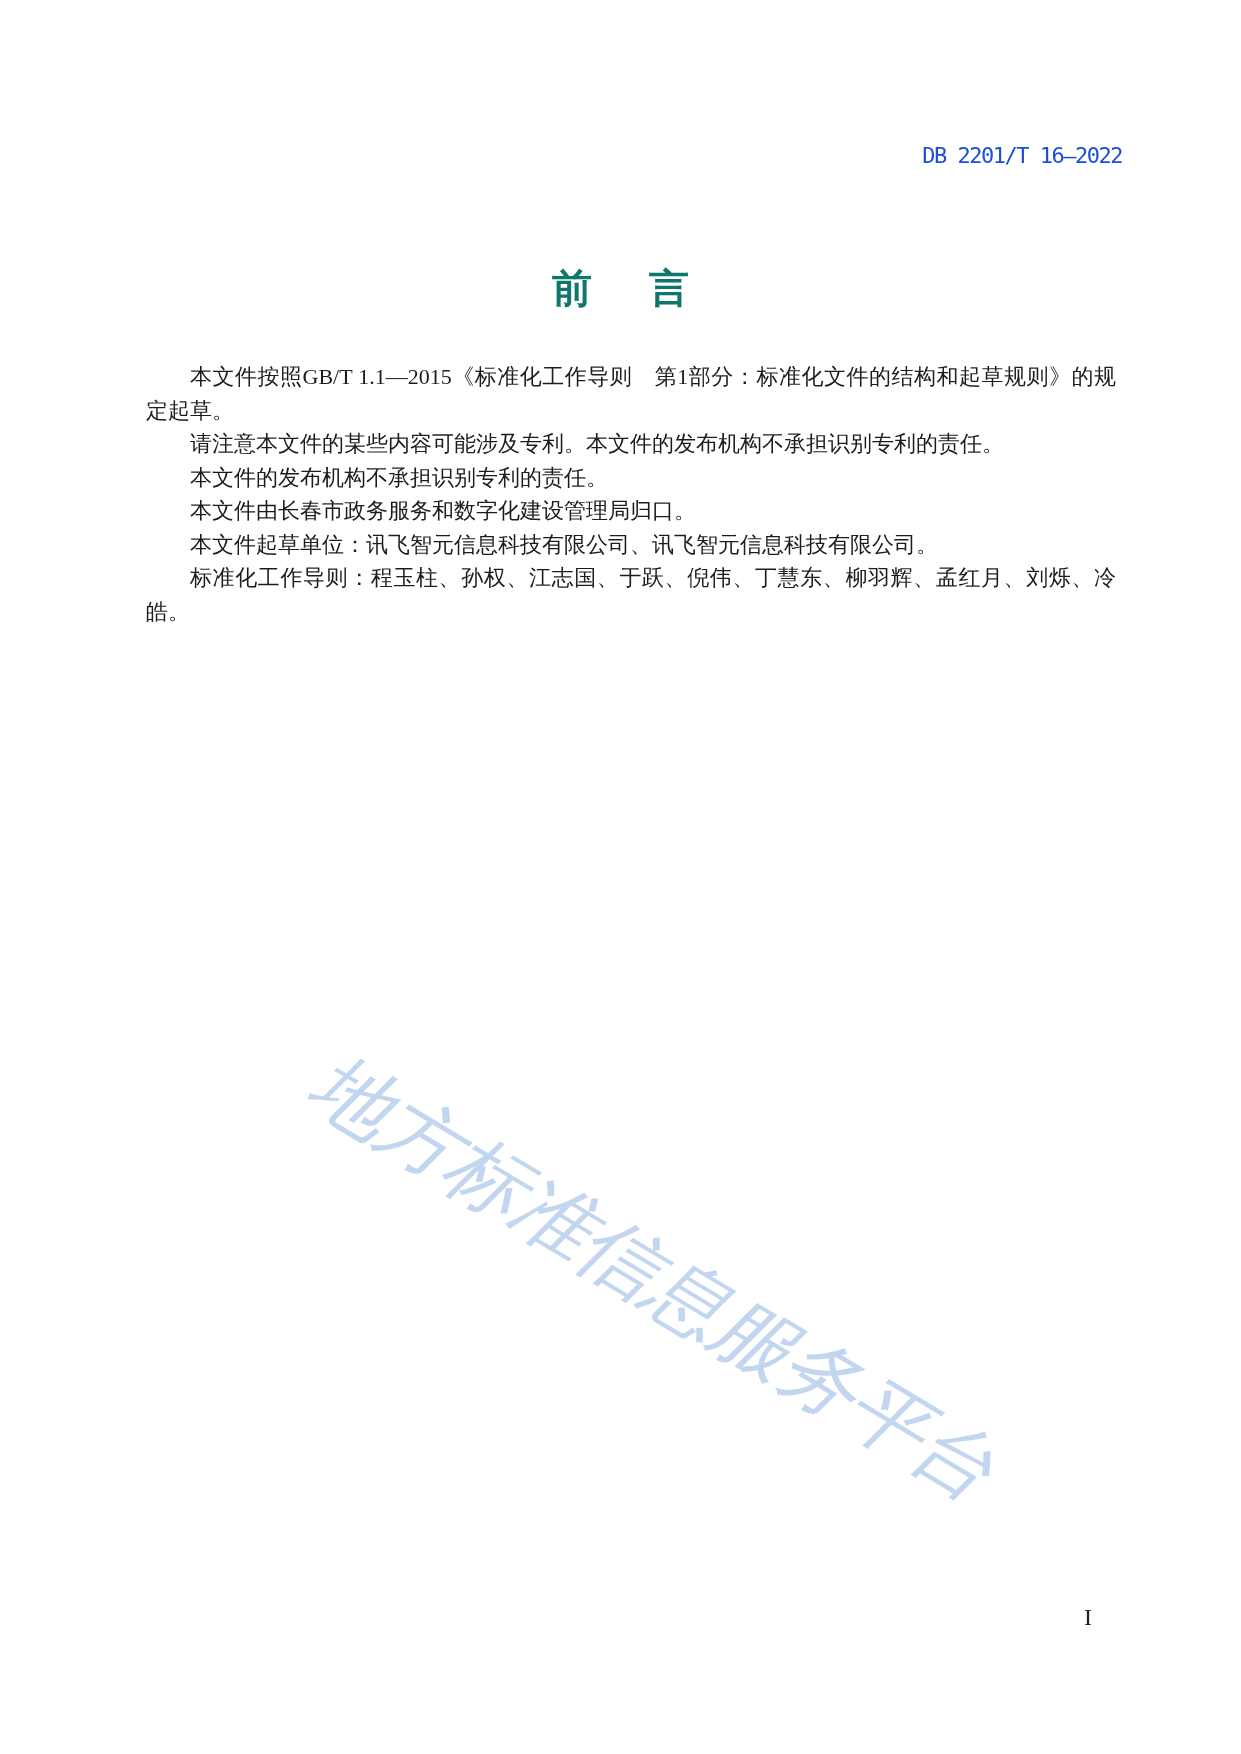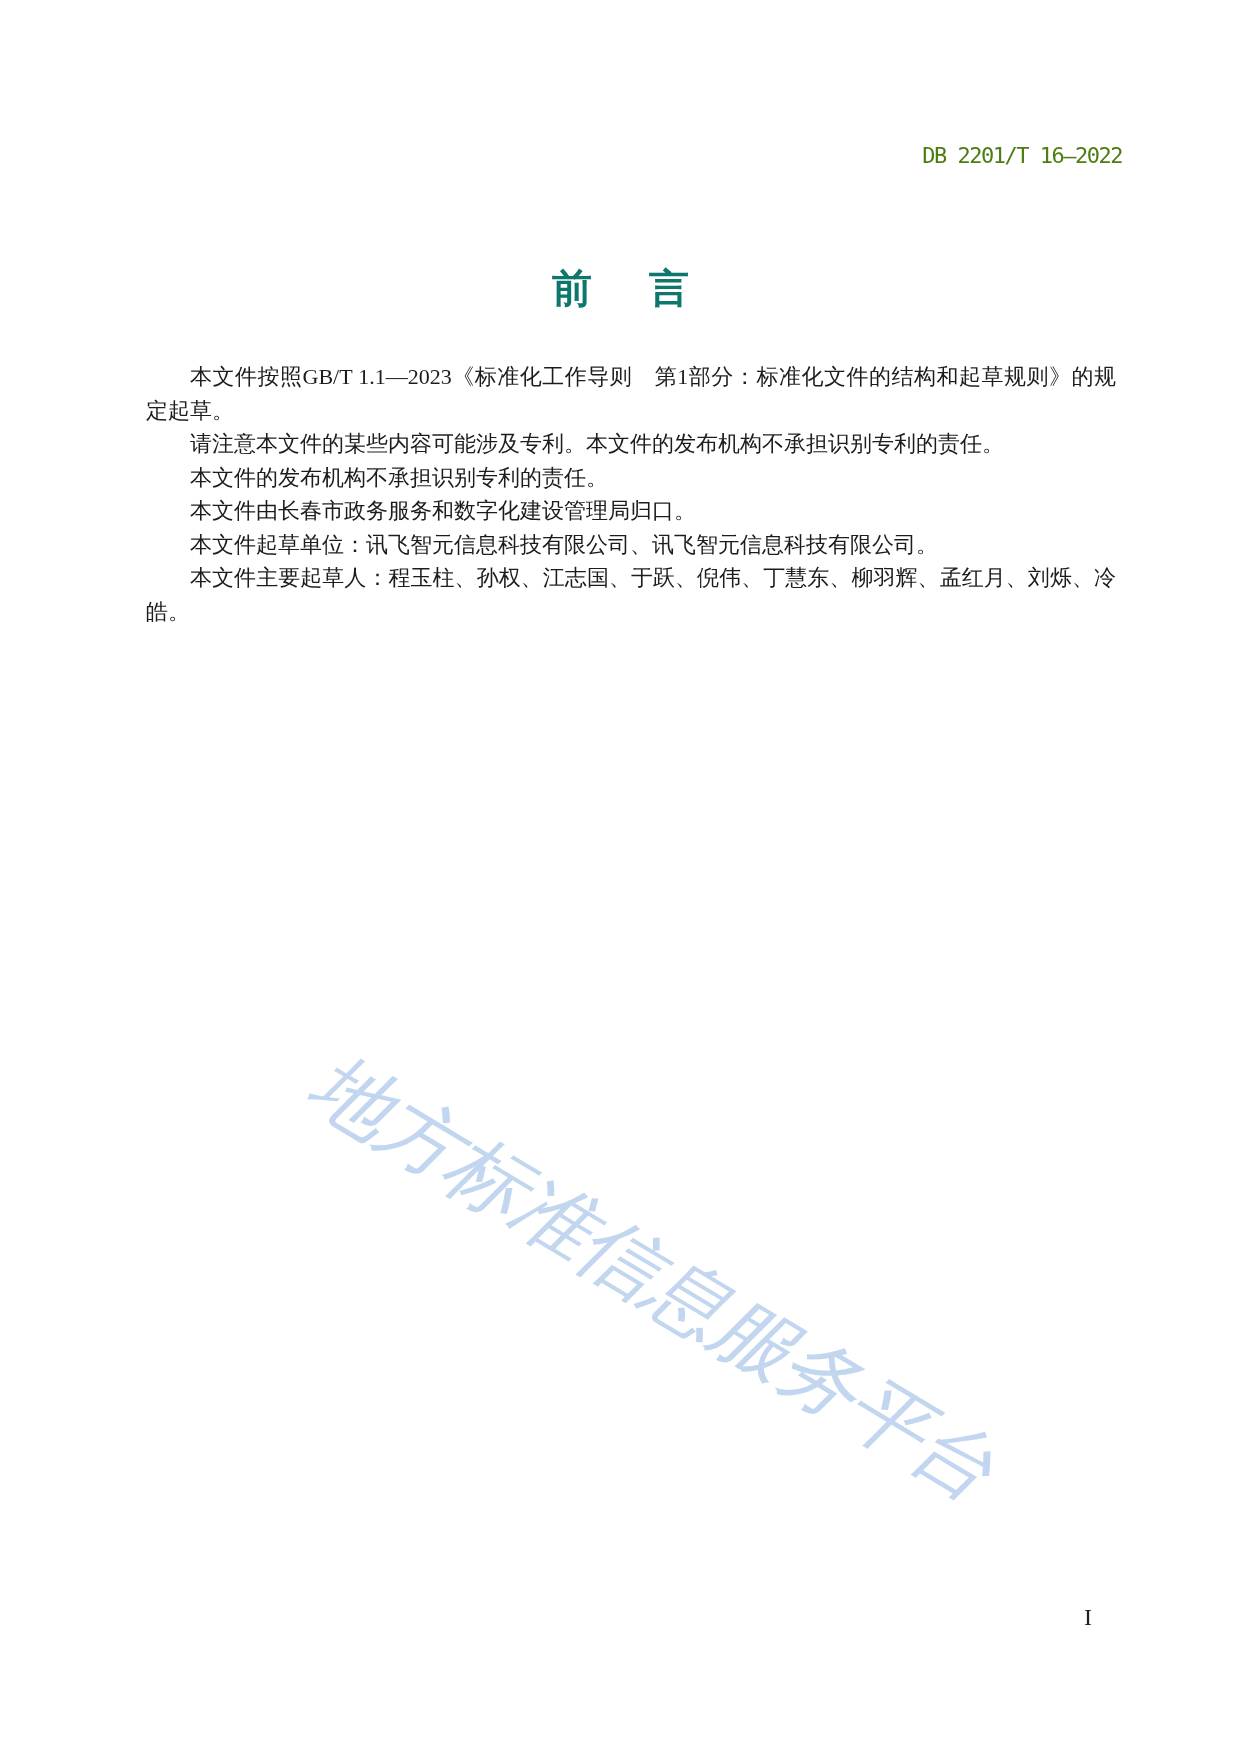--- a/index.html
+++ b/index.html
@@ -16,21 +16,21 @@
     font-family: "Liberation Serif", serif;
     color: #1c1c1c;
   }
   .header-code {
     position: absolute;
     top: 143px;
     right: 119px;
     font-family: "DejaVu Sans Mono", monospace;
     font-size: 22px;
     letter-spacing: -1.5px;
-    color: #4d7c0f;
+    color: #1d4ed8;
     white-space: nowrap;
   }
   .doc-title {
     position: absolute;
     top: 261px;
     left: 0;
     width: 100%;
     text-align: center;
     font-family: "Liberation Sans", sans-serif;
     font-weight: 700;
@@ -79,25 +79,25 @@
 </head>
 <body>
 
 <div class="page">
 
   <div class="header-code">DB 2201/T 16—2022</div>
 
   <div class="doc-title">前 言</div>
 
   <div class="foreword">
-    <p>本文件按照GB/T 1.1—2023《标准化工作导则　第1部分：标准化文件的结构和起草规则》的规定起草。</p>
+    <p>本文件按照GB/T 1.1—2015《标准化工作导则　第1部分：标准化文件的结构和起草规则》的规定起草。</p>
     <p>请注意本文件的某些内容可能涉及专利。本文件的发布机构不承担识别专利的责任。</p>
     <p>本文件的发布机构不承担识别专利的责任。</p>
     <p>本文件由长春市政务服务和数字化建设管理局归口。</p>
     <p>本文件起草单位：讯飞智元信息科技有限公司、讯飞智元信息科技有限公司。</p>
-    <p>本文件主要起草人：程玉柱、孙权、江志国、于跃、倪伟、丁慧东、柳羽辉、孟红月、刘烁、冷皓。</p>
+    <p>标准化工作导则：程玉柱、孙权、江志国、于跃、倪伟、丁慧东、柳羽辉、孟红月、刘烁、冷皓。</p>
   </div>
 
   <div class="watermark">地方标准信息服务平台</div>
 
   <div class="page-number">I</div>
 
 </div>
 
 </body></html>

